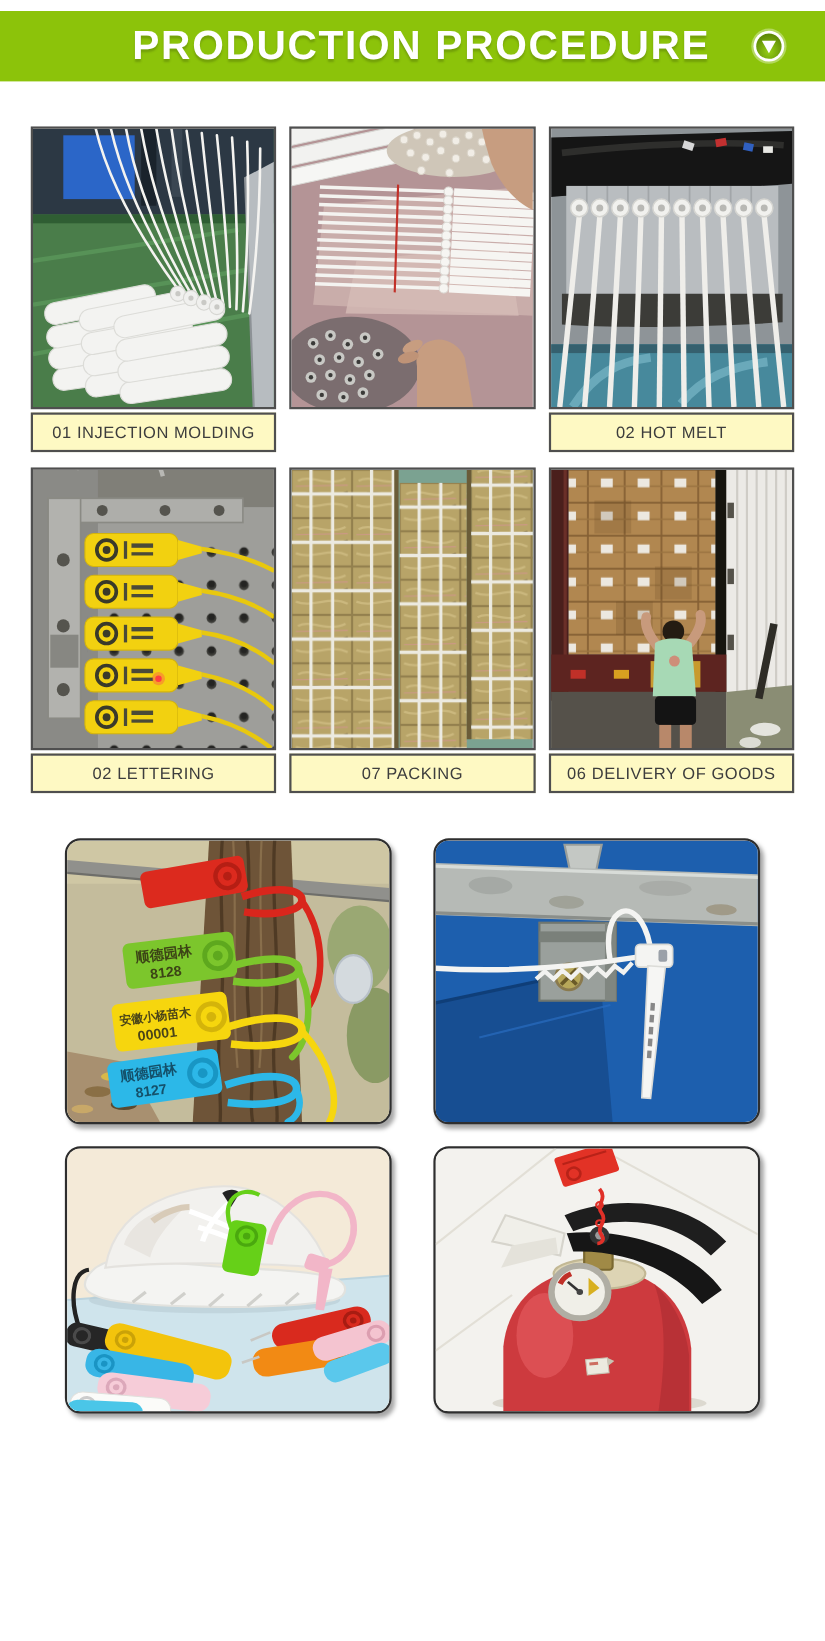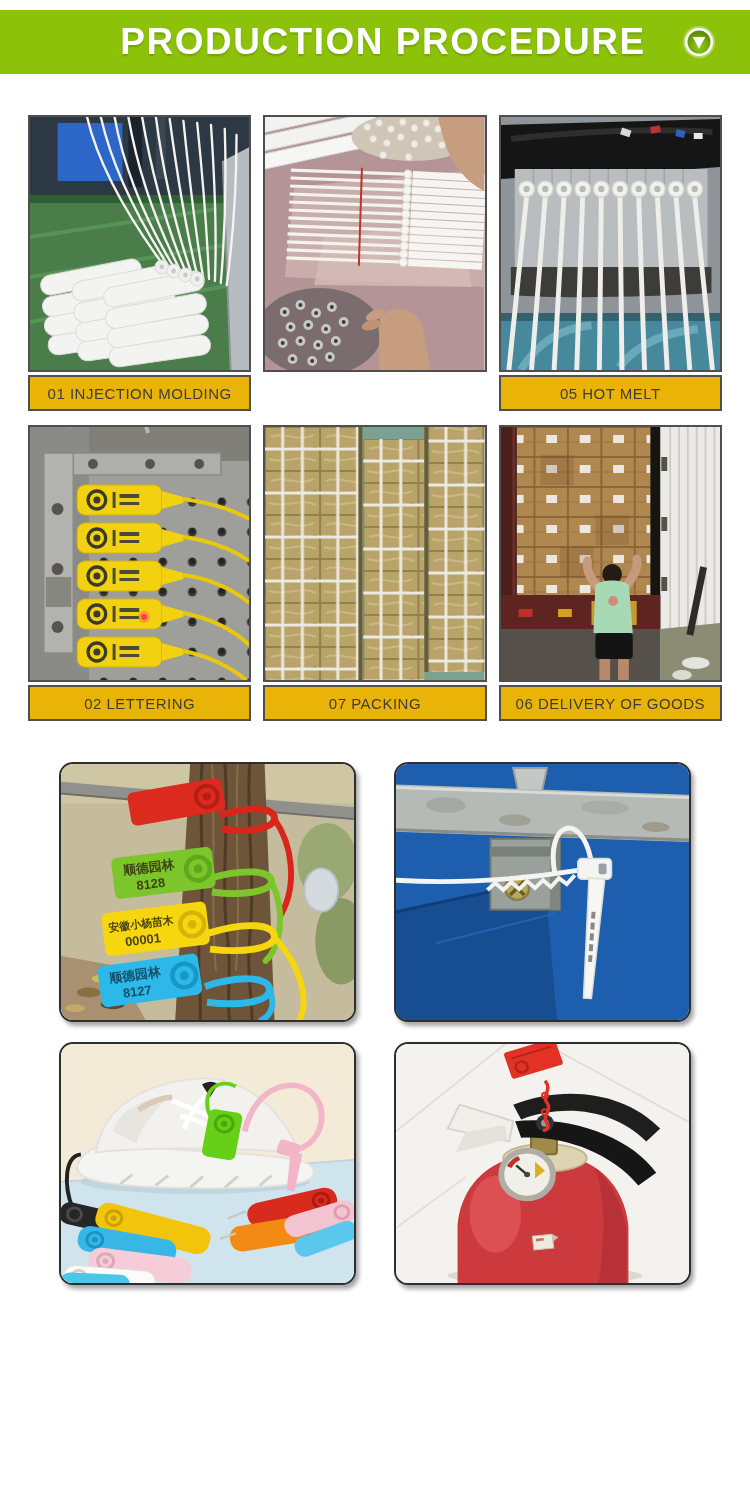--- a/index.html
+++ b/index.html
@@ -12,21 +12,21 @@
   .banner.second{margin-top:59px;}
   .banner-title{color:#ffffff;font-size:37px;font-weight:700;letter-spacing:1.5px;text-shadow:0 2px 2px rgba(0,0,0,.18);}
   .banner-icon{position:absolute;right:34px;top:50%;transform:translateY(-50%);width:34px;height:34px;}
 
   
   .prod-grid{display:grid;grid-template-columns:repeat(3,1fr);column-gap:12px;row-gap:14px;padding:0 28px;margin-top:41px;}
   .step{display:flex;flex-direction:column;}
   .photo{border:2px solid #4f4f4f;height:253px;background:#ddd;overflow:hidden;}
   .photo svg{display:block;width:100%;height:100%;}
   .caption{margin-top:3px;border:2px solid #4f4f4f;height:32px;display:flex;align-items:center;justify-content:center;
-           font-size:15px;color:#3d3d3d;letter-spacing:.5px;white-space:nowrap;background:#eab308;}
+           font-size:15px;color:#3d3d3d;letter-spacing:.5px;white-space:nowrap;background:#fef9c3;}
 
   
   .app-grid{display:grid;grid-template-columns:1fr 1fr;column-gap:38px;row-gap:20px;padding:0 59px;margin-top:41px;}
   .app-photo{border:2px solid #2e2e2e;border-radius:14px;overflow:hidden;box-shadow:3px 4px 4px rgba(0,0,0,.35);background:#eee;}
   .app-photo.tall{height:256px;}
   .app-photo.short{height:239px;}
   .app-photo svg{display:block;width:100%;height:100%;}
 
   .page-bottom{height:84px;}
 </style>
@@ -292,21 +292,21 @@
             <circle cx="83" cy="72" r="3.2"></circle>
               <circle cx="102" cy="72" r="3.2"></circle>
               <circle cx="121" cy="72" r="3.2"></circle>
             <circle cx="140" cy="72" r="3.2"></circle>
               <circle cx="159" cy="72" r="3.2"></circle>
               <circle cx="178" cy="72" r="3.2"></circle>
             <circle cx="197" cy="72" r="3.2"></circle>
           </g>
         </svg>
       </div>
-      <div class="caption">05 HOT MELT</div>
+      <div class="caption">02 HOT MELT</div>
     </div>
 
     <div class="step">
       <div class="photo">
         <svg viewBox="0 0 223 253" preserveAspectRatio="none">
           <defs>
             <pattern id="holes-p" width="30" height="30" patternUnits="userSpaceOnUse">
               <circle cx="15" cy="15" r="4.5" fill="#3a3a36"></circle>
               <circle cx="15" cy="14" r="3" fill="#242422"></circle>
             </pattern>

